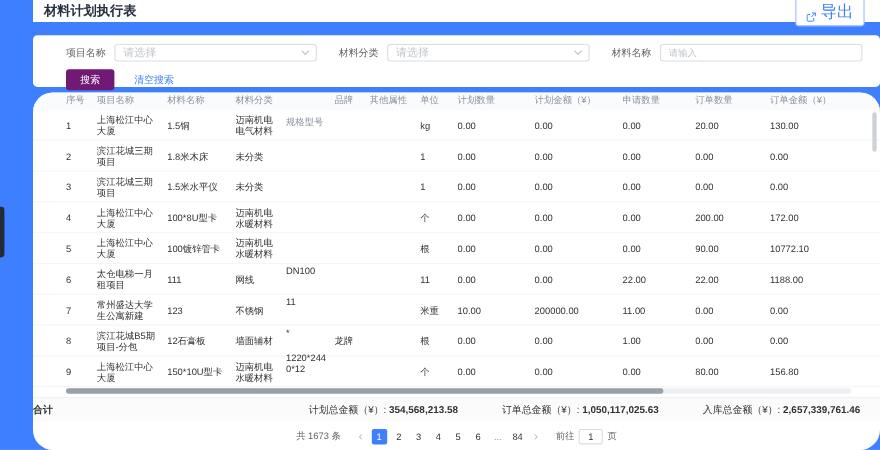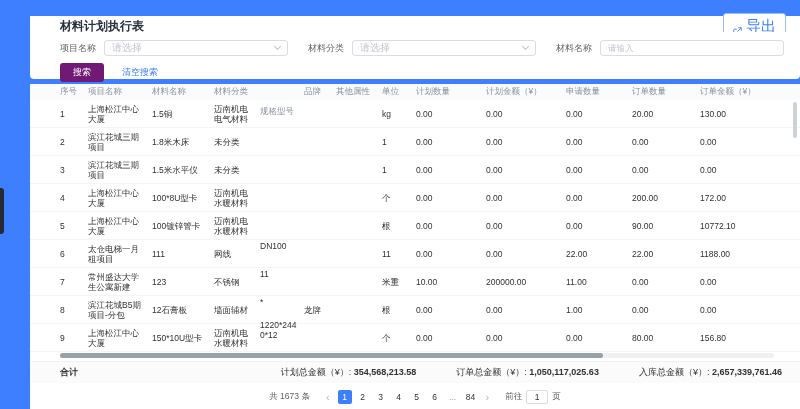--- a/index.html
+++ b/index.html
@@ -2,56 +2,56 @@
 <html><head>
 <meta charset="utf-8">
 <style>
   *{margin:0;padding:0;box-sizing:border-box;}
   html,body{width:800px;height:409px;overflow:hidden;font-family:"Liberation Sans",sans-serif;}
   body{background:#3d7fff;position:relative;}
 
   .sidebar-edge{position:absolute;left:0;top:188px;width:4px;height:46px;background:#252b33;border-radius:0 3px 3px 0;}
 
   
-  .app-header{position:absolute;left:30px;top:16px;right:0;height:20px;background:#fff;display:flex;align-items:center;justify-content:space-between;padding:0 14px 0 30px;}
+  .app-header{position:absolute;left:30px;top:0;right:0;height:20px;background:#fff;display:flex;align-items:center;justify-content:space-between;padding:0 14px 0 10px;}
   .app-title{font-size:12px;font-weight:bold;color:#27303f;}
   .export-btn{display:flex;align-items:flex-end;gap:4px;border:1px solid #9bbcff;color:#3d7fff;font-size:15px;border-radius:3px;padding:3px 9px;background:#fff;cursor:pointer;}
 
   
   .filter-card{position:absolute;left:30px;top:32px;right:0;height:47px;background:#fff;border-radius:4px;padding:8px 16px 0 30px;}
   .filter-row{display:flex;gap:20px;}
   .fgroup{display:flex;align-items:center;flex:1;gap:8px;}
   .flabel{font-size:9px;color:#606266;white-space:nowrap;}
   .fselect{flex:1;height:16px;border:1px solid #d9dde3;border-radius:3px;display:flex;align-items:center;justify-content:space-between;padding:0 7px;background:#fff;cursor:pointer;}
   .fplaceholder{font-size:10px;color:#c0c4cc;}
   .chev{width:5px;height:5px;border-right:1px solid #c0c4cc;border-bottom:1px solid #c0c4cc;transform:rotate(45deg);margin-top:-3px;}
   .finput{flex:1;height:16px;border:1px solid #d9dde3;border-radius:3px;font-size:8.5px;color:#303133;padding:0 7px;outline:none;}
   .finput::placeholder{color:#c0c4cc;}
   .btn-row{margin-top:7px;display:flex;align-items:center;}
   .search-btn{background:#701a75;color:#fff;font-size:9px;padding:3px 13px;border-radius:3px;border:none;cursor:pointer;}
   .clear-btn{color:#3d7fff;font-size:9px;margin-left:18px;cursor:pointer;background:none;border:none;}
 
   
-  .content{position:absolute;left:30px;top:84px;right:0;bottom:0;background:#fff;overflow:hidden;}
+  .content{position:absolute;left:30px;top:84px;right:0;bottom:0;background:#fff;overflow:hidden;border-radius:18px;}
   .thead{display:flex;height:16px;align-items:center;background:#fafbfc;padding-left:30px;}
   .th{font-size:8.5px;color:#8a919f;padding-right:6px;white-space:nowrap;overflow:hidden;}
   .tr{display:flex;height:28px;align-items:center;padding-left:30px;border-bottom:1px solid #f4f5f7;}
   .td{font-size:8.5px;color:#303133;line-height:10px;padding-right:6px;word-break:break-all;overflow:hidden;}
   .c0{width:28px;flex:none;}.c1{width:64px;flex:none;}.c2{width:62px;flex:none;}
   .c3{width:46px;flex:none;}.c4{width:44px;flex:none;margin-top:40px;}.c5{width:32px;flex:none;}
   .c6{width:46px;flex:none;}.c7{width:34px;flex:none;}.c8{width:70px;flex:none;}
   .c9{width:80px;flex:none;}.c10{width:66px;flex:none;}.c11{width:68px;flex:none;}
   .c12{width:80px;flex:none;}
 
   .vscroll{position:absolute;right:3px;top:18px;width:4px;height:36px;background:#cdd2d9;border-radius:2px;}
   .hscroll{position:absolute;left:30px;right:26px;top:269px;height:5px;background:#eef0f2;border-radius:3px;}
   .hthumb{width:76%;height:5px;background:#98a0a8;border-radius:3px;}
 
   .summary{position:absolute;left:0;right:0;top:277px;height:22px;background:#fbfbfc;border-top:1px solid #f0f1f3;display:flex;align-items:center;font-size:9px;color:#303133;}
-  .summary-label{margin-left:30px;font-weight:bold;}
+  .summary-label{font-weight:bold;}
   .totals{margin-left:auto;display:flex;gap:40px;margin-right:18px;}
   .total-group{white-space:nowrap;}
   .total-value{font-weight:bold;}
 
   .pagination{position:absolute;left:0;right:0;top:303px;height:20px;display:flex;align-items:center;justify-content:center;gap:5px;font-size:8.5px;color:#606266;}
   .total-text{margin-right:8px;}
   .pager{display:flex;align-items:center;gap:4px;}
   .arrow{color:#b4b9c2;font-size:11px;padding:0 3px;line-height:14px;cursor:pointer;}
   .page{min-width:14px;height:14px;line-height:14px;text-align:center;border-radius:2px;color:#303133;cursor:pointer;padding:0 2px;}
   .page.active{background:#3d7fff;color:#fff;}

